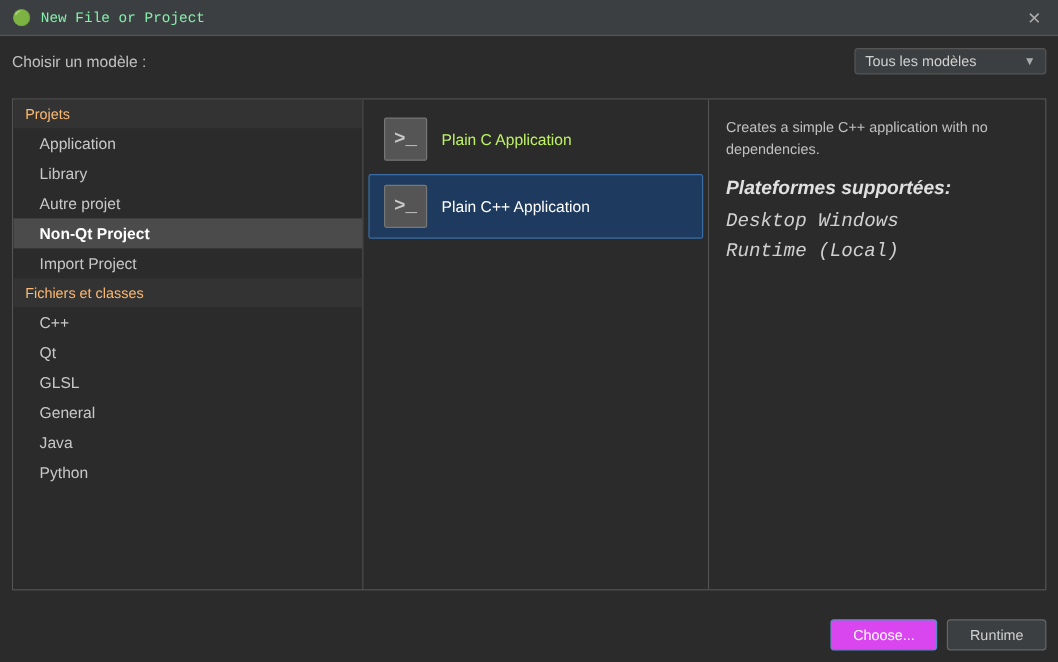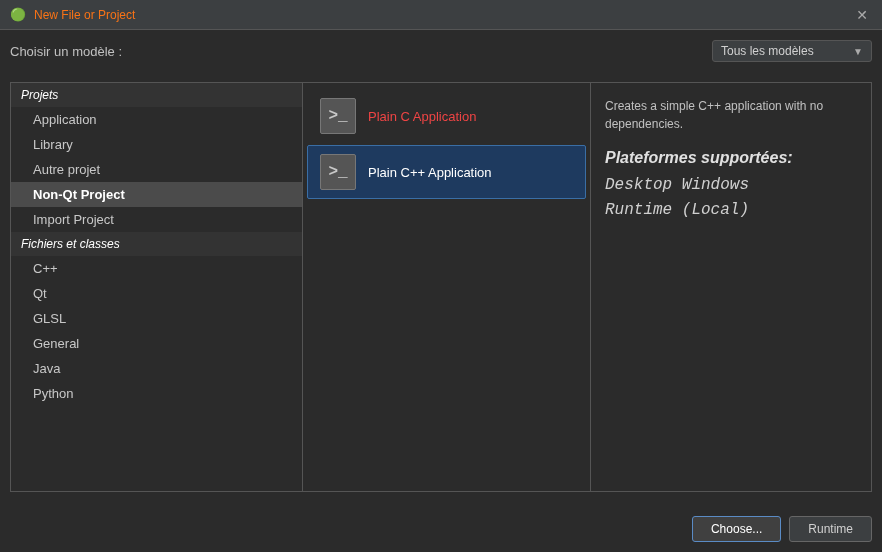--- a/index.html
+++ b/index.html
@@ -26,22 +26,23 @@
     .titlebar-left {
       display: flex;
       align-items: center;
       gap: 8px;
     }
     .titlebar-icon {
       width: 16px;
       height: 16px;
     }
     .titlebar-title {
-      color: #f97316;
-      font-size: 12px;
+      color: #86efac;
+      font-size: 12px;
+      font-family: Liberation Mono, monospace;
     }
     .titlebar-close {
       width: 20px;
       height: 20px;
       display: flex;
       align-items: center;
       justify-content: center;
       color: #aaa;
       cursor: pointer;
       font-size: 14px;
@@ -98,24 +99,23 @@
     
     .left-panel {
       width: 292px;
       background: #2b2b2b;
       border-right: 1px solid #555;
       overflow-y: auto;
       flex-shrink: 0;
     }
     .tree-section-header {
       padding: 5px 10px;
-      color: #ffffff;
+      color: #fdba74;
       font-size: 12px;
       background: #333;
-      font-style: italic;
     }
     .tree-item {
       padding: 5px 10px 5px 22px;
       cursor: pointer;
       color: #c8c8c8;
       font-size: 13px;
     }
     .tree-item.active {
       background: #4b4b4b;
       font-weight: bold;
@@ -158,21 +158,21 @@
       color: #fff;
       border-radius: 2px;
     }
     .template-icon .prompt {
       font-size: 16px;
       font-weight: bold;
       color: #c8c8c8;
     }
     .template-name {
       font-size: 13px;
-      color: #ef4444;
+      color: #bef264;
     }
     .template-item.selected .template-name { color: #ffffff; text-align: center; }
 
     
     .right-panel {
       width: 280px;
       background: #2b2b2b;
       padding: 14px;
       flex-shrink: 0;
       overflow-y: auto;
@@ -209,21 +209,21 @@
       border: 1px solid #666;
       border-radius: 3px;
       background: #3c3f41;
       color: #d0d0d0;
       font-size: 12px;
       cursor: pointer;
       min-width: 80px;
       text-align: center;
     }
     .btn.primary {
-      background: #404040;
+      background: #d946ef;
       border-color: #5a8bc5;
       color: #fff;
     }
 
     
     ::-webkit-scrollbar { width: 6px; }
     ::-webkit-scrollbar-track { background: #2b2b2b; }
     ::-webkit-scrollbar-thumb { background: #555; border-radius: 3px; }
   </style>
 </head>

